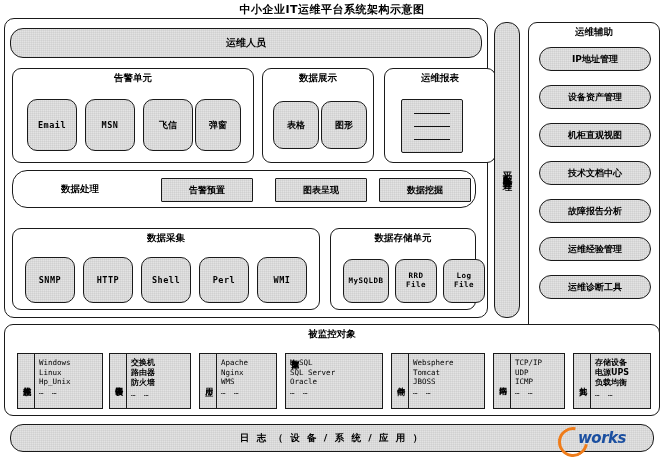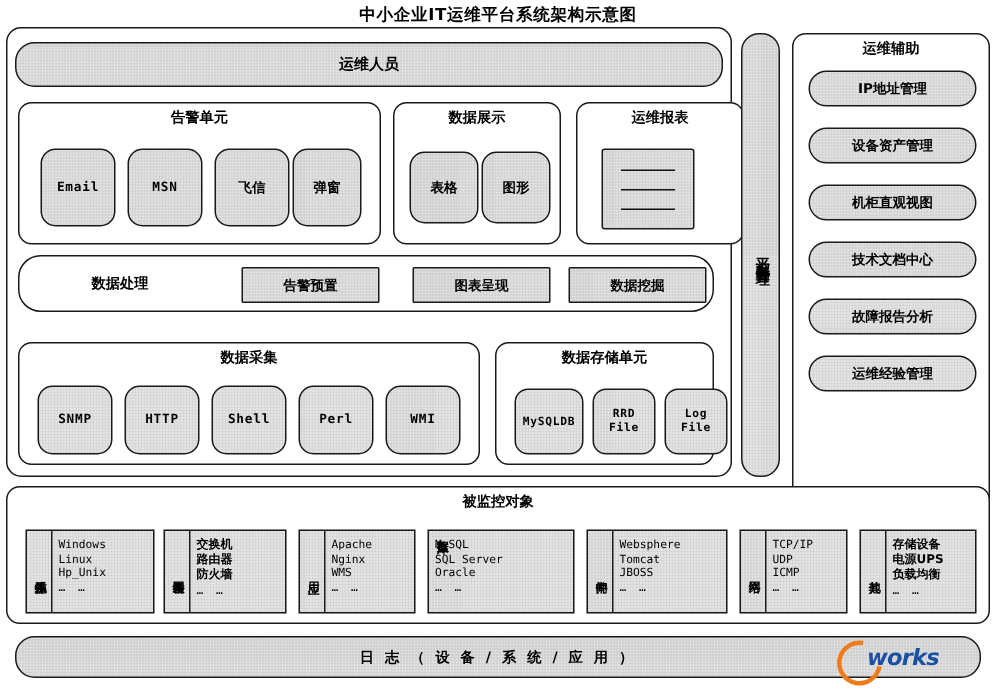--- a/index.html
+++ b/index.html
@@ -248,20 +248,23 @@
     </div>
     <div class="rbox filled aux-item" style="top:138px;">
       <div class="ctr">技术文档中心</div>
     </div>
     <div class="rbox filled aux-item" style="top:176px;">
       <div class="ctr">故障报告分析</div>
     </div>
     <div class="rbox filled aux-item" style="top:214px;">
       <div class="ctr">运维经验管理</div>
     </div>
+    <div class="rbox filled aux-item" style="top:252px;">
+      <div class="ctr">运维诊断工具</div>
+    </div>
   </div>
 
   <div class="rbox" id="monbox">
     <div class="hdr">被监控对象</div>
 
     <div class="mon-col" style="left:12px;width:86px;">
       <div class="mon-key">操作系统</div>
       <div class="mon-vals">
           <div>Windows</div>
           <div>Linux</div>

